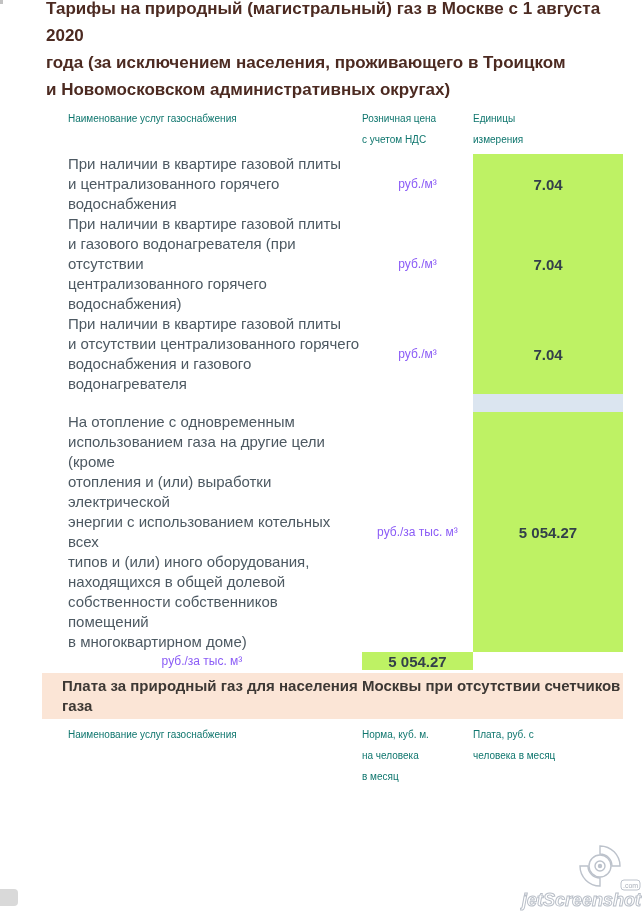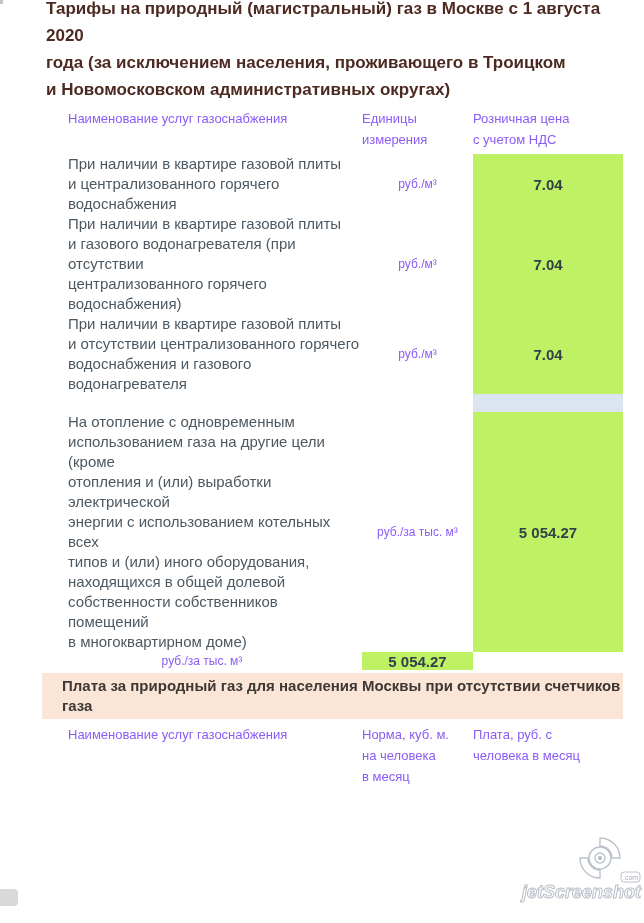--- a/index.html
+++ b/index.html
@@ -41,23 +41,23 @@
   .section-header.second { margin-top: 3px; padding-left: 20px; }
 
   .grid-row {
     display: grid;
     grid-template-columns: 320px 111px 150px;
     width: 581px;
   }
 
   .thead { padding: 5px 0 4px 0; }
   .th {
-    font-size: 13px;
+    font-size: 10px;
     line-height: 21px;
-    color: #8b5cf6;
+    color: #0f766e;
     white-space: pre-line;
   }
   .th.name { padding-left: 26px; }
 
   .cell-name {
     font-size: 15px;
     line-height: 20px;
     color: #4d5962;
     padding-left: 26px;
     white-space: pre-line;
@@ -68,21 +68,21 @@
   }
   .cell-value {
     display: flex; align-items: center; justify-content: center;
     background: #bef264;
     font-size: 15px; font-weight: 700; color: #334049;
   }
   .gap-row { height: 18px; }
   .gap-fill { background: #dbe5f0; }
 
   .watermark {
-    position: absolute; right: 2px; bottom: 14px; width: 122px; height: 72px;
+    position: absolute; right: 2px; bottom: 6px; width: 122px; height: 72px;
     pointer-events: none;
   }
 
 </style>
 </head>
 <body>
 
 <div class="page">
 
   <div class="top-sliver"></div>
@@ -91,24 +91,24 @@
 
     <div class="title">Тарифы на природный (магистральный) газ в Москве с 1 августа 2020
 года (за исключением населения, проживающего в Троицком
 и Новомосковском административных округах)</div>
 
 
     <div class="table">
 
       <div class="grid-row thead">
         <div class="th name">Наименование услуг газоснабжения</div>
+        <div class="th">Розничная цена
+с учетом НДС</div>
         <div class="th">Единицы
 измерения</div>
-        <div class="th">Розничная цена
-с учетом НДС</div>
       </div>
 
       <div class="grid-row">
         <div class="cell-name">При наличии в квартире газовой плиты
 и централизованного горячего
 водоснабжения</div>
         <div class="cell-unit">руб./м³</div>
         <div class="cell-value">7.04</div>
       </div>
 

